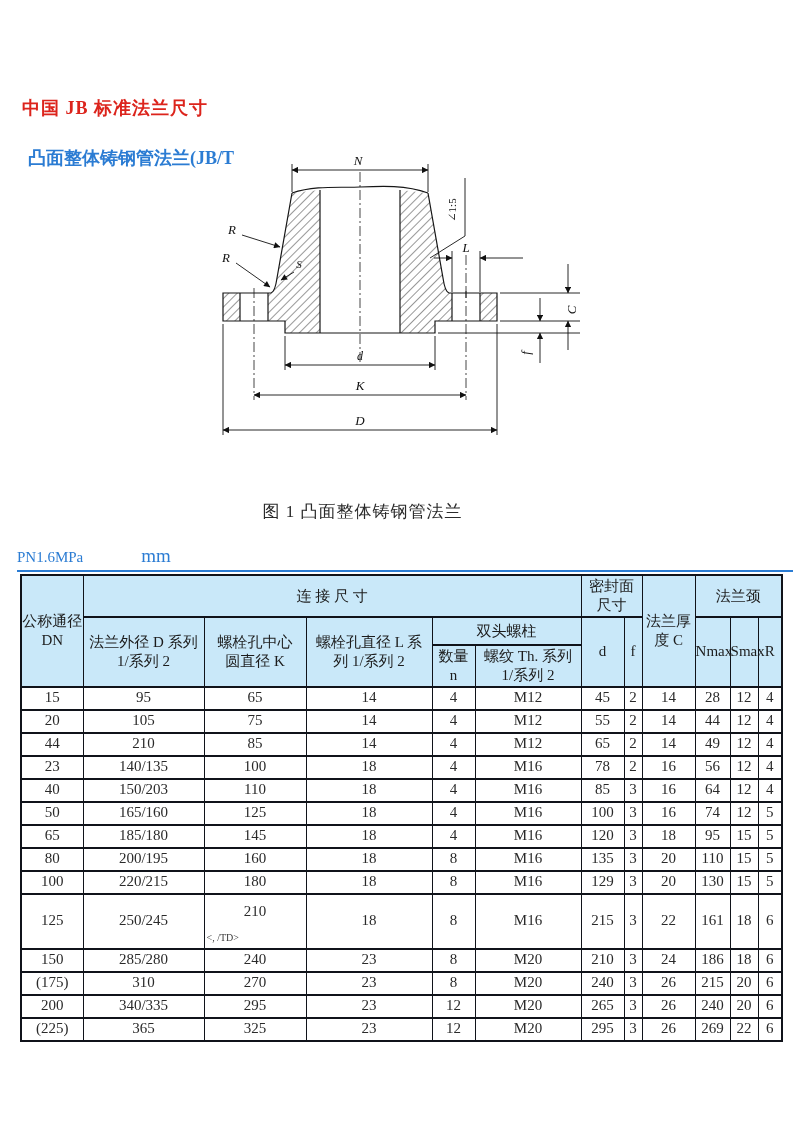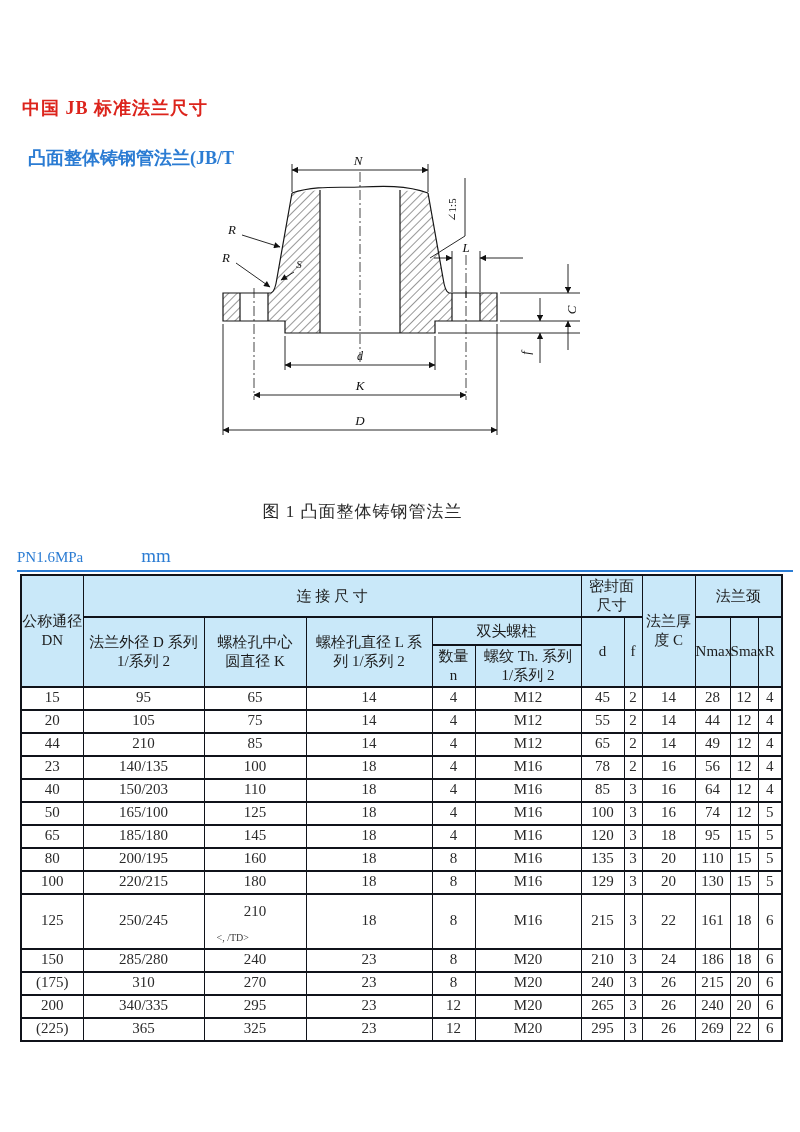--- a/index.html
+++ b/index.html
@@ -16,21 +16,21 @@
   table.flange{position:absolute;left:20px;top:574px;width:761px;border-collapse:collapse;table-layout:fixed;
                border:2px solid #10131a;}
   table.flange th{background:#c9e8f9;font-weight:normal;font-size:15px;white-space:pre-line;
                   line-height:1.25;padding:1px 0;text-align:center;vertical-align:middle;}
   table.flange td{font-size:15px;text-align:center;vertical-align:middle;padding:0;line-height:1.15;height:21px;color:#2a2a2a;}
   table.flange th,table.flange td{border:solid #10131a;border-width:2px 1px;}
   tr.hr1{height:42px;} tr.hr2{height:28px;} tr.hr3{height:30px;}
   tr.tall td{height:53px;}
   td.knote-cell{vertical-align:top;}
   .knote-top{padding-top:4px;}
-  .knote-note{text-align:left;font-size:10px;margin-top:12px;padding-left:12px;color:#3a3a3a;}
+  .knote-note{text-align:left;font-size:10px;margin-top:12px;padding-left:2px;color:#3a3a3a;}
   svg text{font-family:"Liberation Serif","DejaVu Serif",serif;}
 </style>
 </head>
 <body>
 
 <div class="page">
 
   <div class="title">中国 JB 标准法兰尺寸</div>
   <div class="subtitle">凸面整体铸钢管法兰(JB/T</div>
 
@@ -240,21 +240,21 @@
           <td>M16</td>
           <td>85</td>
           <td>3</td>
           <td>16</td>
           <td>64</td>
           <td>12</td>
           <td>4</td>
         </tr>
         <tr>
           <td>50</td>
-          <td>165/100</td>
+          <td>165/160</td>
           <td>125</td>
           <td>18</td>
           <td>4</td>
           <td>M16</td>
           <td>100</td>
           <td>3</td>
           <td>16</td>
           <td>74</td>
           <td>12</td>
           <td>5</td>

